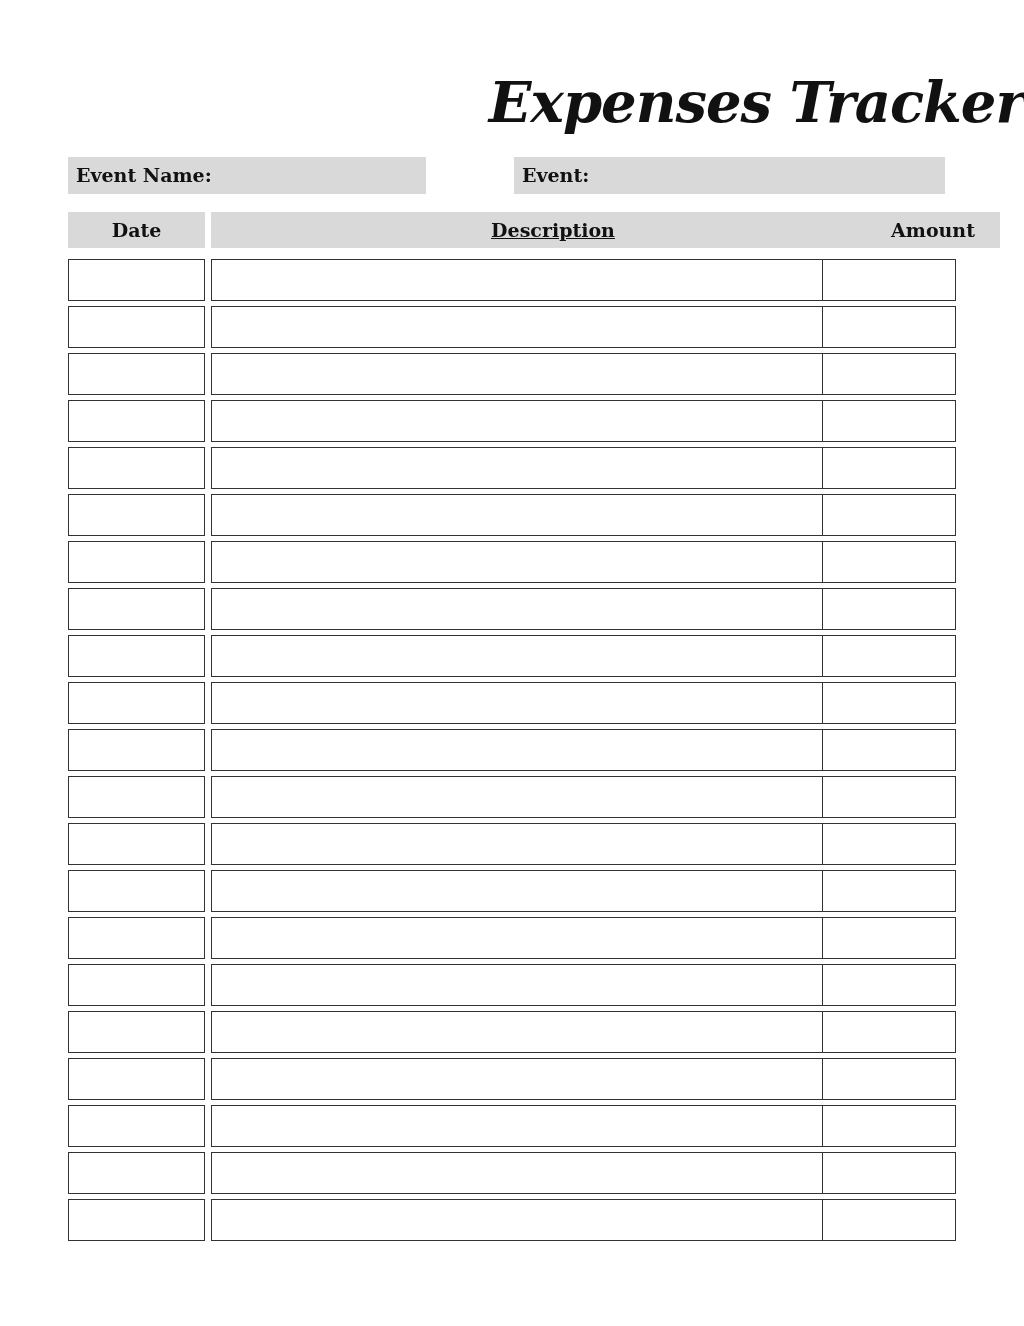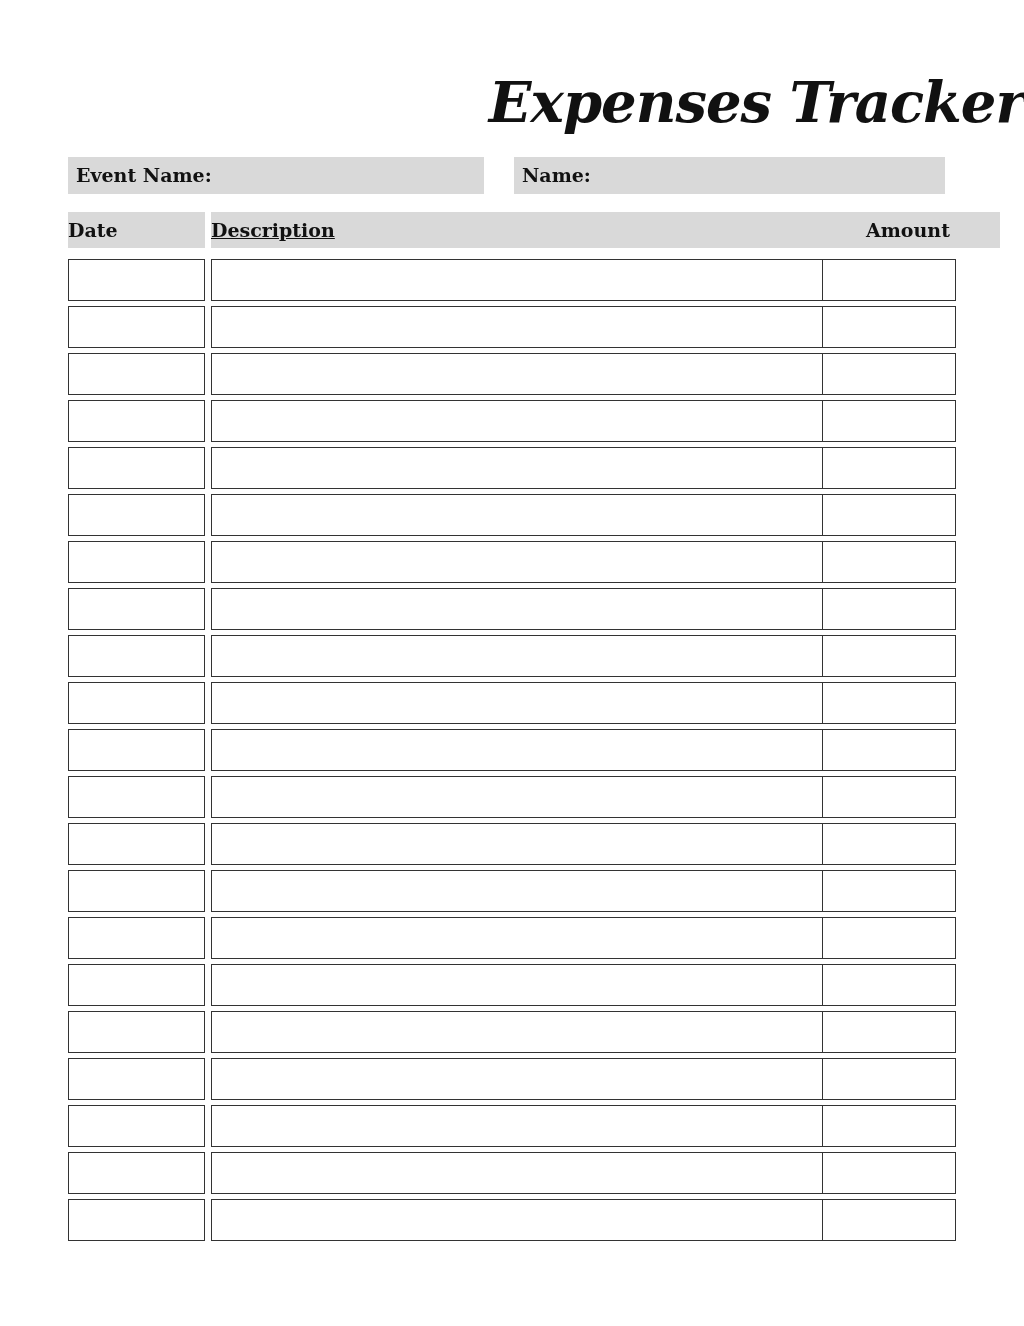--- a/index.html
+++ b/index.html
@@ -7,26 +7,26 @@
     .title {
       position: absolute; left: 0; top: 62px; width: 1024px; text-align: right;
       font-family: "DejaVu Serif", serif; font-style: italic; font-weight: bold;
       font-size: 56px; color: #111; letter-spacing: -1px; line-height: 80px;
     }
     .field {
       position: absolute; top: 157px; height: 37px; background: #d9d9d9;
       font-family: "DejaVu Serif", serif; font-weight: bold; font-size: 19px;
       color: #111; line-height: 37px; padding-left: 8px; box-sizing: border-box;
     }
-    .field.event { left: 68px; width: 416px; }
+    .field.event { left: 68px; width: 358px; }
     .field.date { left: 514px; width: 431px; }
     .hdr {
       position: absolute; top: 212px; height: 36px; background: #d9d9d9;
       font-family: "DejaVu Serif", serif; font-weight: bold; font-size: 19px;
-      color: #111; line-height: 36px; text-align: left;
+      color: #111; line-height: 36px; text-align: center;
     }
     .c-date { left: 68px; width: 137px; }
     .c-desc { left: 211px; width: 684px; text-decoration: underline; }
     .c-amt { left: 822px; width: 134px; padding-left: 44px; }
     .rows { position: absolute; left: 0; top: 259px; width: 1024px; }
     .row { position: relative; height: 47px; }
     .cell {
       position: absolute; top: 0; height: 42px; box-sizing: border-box;
       border: 1.5px solid #333; background: #fff;
     }
@@ -34,21 +34,21 @@
 </head>
 <body>
 
 <div class="title">Expenses Tracker</div>
 
 <div class="field event">
   <span>Event Name:</span>
   <span></span>
 </div>
 <div class="field date">
-  <span>Name:</span>
+  <span>Event:</span>
   <span></span>
 </div>
 
 <div class="hdr c-date">Date</div>
 <div class="hdr c-desc">Description</div>
 <div class="hdr c-amt">Amount</div>
 
 <div class="rows" id="rows">
     <div class="row">
       <div class="cell c-date"></div>

